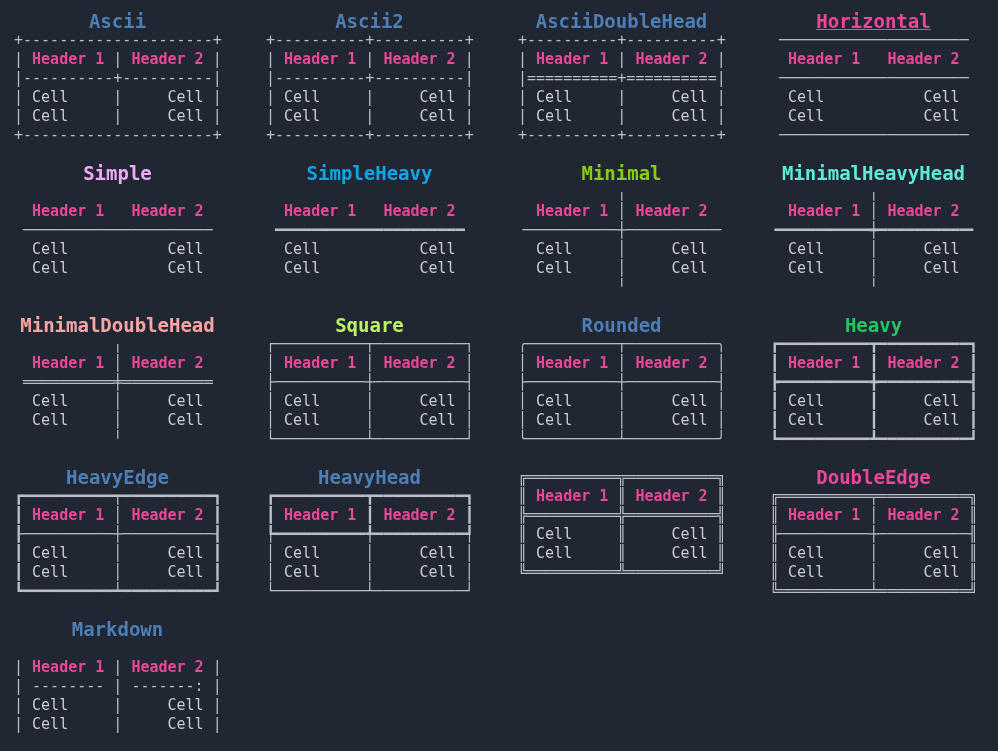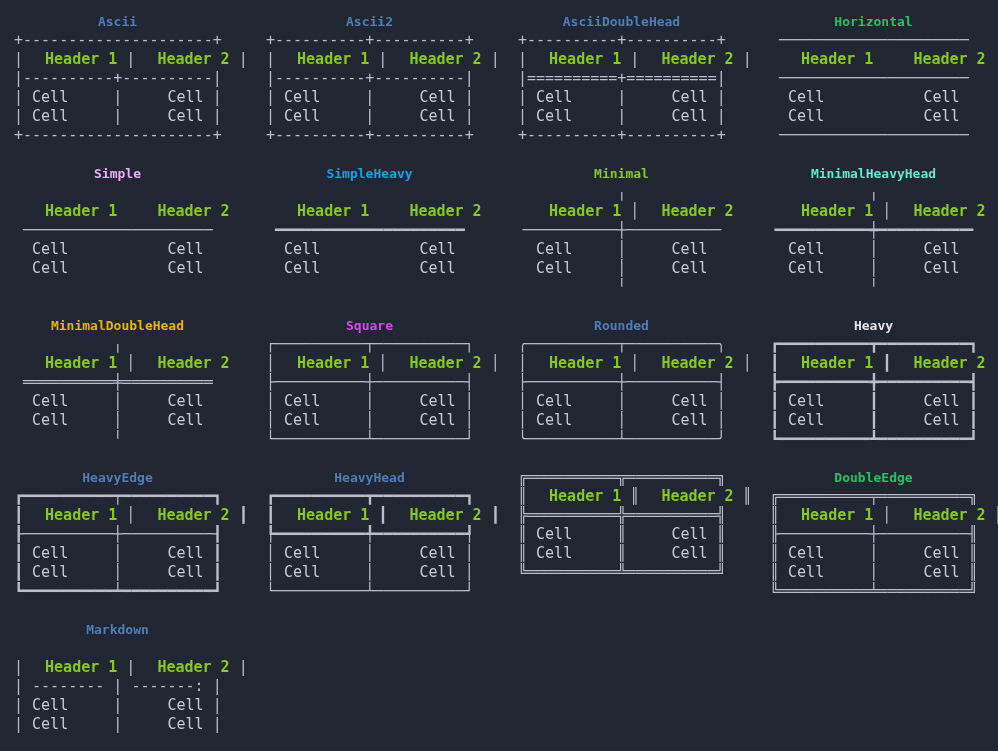--- a/index.html
+++ b/index.html
@@ -12,35 +12,35 @@
   .grid{
     padding:12px 0 0 14px;
     display:grid;
     grid-template-columns:repeat(4,207px);
     column-gap:45px;
     row-gap:19px;
     align-content:start;
   }
   .tbl{width:207px;}
   .title{
-    font-size:13px;line-height:19px;
+    font-size:19px;line-height:19px;
     font-weight:bold;
     text-align:center;
     color:#4d7eb5;
     white-space:pre;
   }
   pre.box{
     margin:0;
     font-family:"DejaVu Sans Mono", monospace;
     font-size:15px;line-height:19px;
     white-space:pre;
     color:#c5cad2;
   }
   .s-b{color:#b9bfc9;}
-  .s-h{color:#84cc16;font-weight:bold;margin-left:13px;}
+  .s-h{color:#ec4899;font-weight:bold;}
   .s-c{color:#c8ccd3;}
 </style>
 </head>
 <body style="background: rgb(33, 38, 51);">
 
 <div class="grid">
     <div class="tbl">
       <div class="title" style="color: rgb(77, 126, 181);">Ascii</div>
       <pre class="box"><span class="s-b">+---------------------+</span>
 <span class="s-b">| </span><span class="s-h">Header 1</span><span class="s-b"> | </span><span class="s-h">Header 2</span><span class="s-b"> |</span>
@@ -64,21 +64,21 @@
       <div class="title" style="color: rgb(77, 126, 181);">AsciiDoubleHead</div>
       <pre class="box"><span class="s-b">+----------+----------+</span>
 <span class="s-b">| </span><span class="s-h">Header 1</span><span class="s-b"> | </span><span class="s-h">Header 2</span><span class="s-b"> |</span>
 <span class="s-b">|==========+==========|</span>
 <span class="s-b">| </span><span class="s-c">Cell</span><span class="s-b">     |     </span><span class="s-c">Cell</span><span class="s-b"> |</span>
 <span class="s-b">| </span><span class="s-c">Cell</span><span class="s-b">     |     </span><span class="s-c">Cell</span><span class="s-b"> |</span>
 <span class="s-b">+----------+----------+</span>
 </pre>
     </div>
     <div class="tbl">
-      <div class="title" style="color: #22c55e;">Horizontal</div>
+      <div class="title" style="color: #ec4899; text-decoration: underline;">Horizontal</div>
       <pre class="box"><span class="s-b"> ───────────────────── </span>
 <span class="s-b">  </span><span class="s-h">Header 1</span><span class="s-b">   </span><span class="s-h">Header 2</span><span class="s-b">  </span>
 <span class="s-b"> ───────────────────── </span>
 <span class="s-b">  </span><span class="s-c">Cell</span><span class="s-b">           </span><span class="s-c">Cell</span><span class="s-b">  </span>
 <span class="s-b">  </span><span class="s-c">Cell</span><span class="s-b">           </span><span class="s-c">Cell</span><span class="s-b">  </span>
 <span class="s-b"> ───────────────────── </span>
 </pre>
     </div>
     <div class="tbl">
       <div class="title" style="color: #f0abfc;">Simple</div>
@@ -114,51 +114,51 @@
       <div class="title" style="color: #5eead4;">MinimalHeavyHead</div>
       <pre class="box"><span class="s-b">           ╷           </span>
 <span class="s-b">  </span><span class="s-h">Header 1</span><span class="s-b"> │ </span><span class="s-h">Header 2</span><span class="s-b">  </span>
 <span class="s-b">╺━━━━━━━━━━┿━━━━━━━━━━╸</span>
 <span class="s-b">  </span><span class="s-c">Cell</span><span class="s-b">     │     </span><span class="s-c">Cell</span><span class="s-b">  </span>
 <span class="s-b">  </span><span class="s-c">Cell</span><span class="s-b">     │     </span><span class="s-c">Cell</span><span class="s-b">  </span>
 <span class="s-b">           ╵           </span>
 </pre>
     </div>
     <div class="tbl">
-      <div class="title" style="color: #eab308;">MinimalDoubleHead</div>
+      <div class="title" style="color: #fca5a5;">MinimalDoubleHead</div>
       <pre class="box"><span class="s-b">           ╷           </span>
 <span class="s-b">  </span><span class="s-h">Header 1</span><span class="s-b"> │ </span><span class="s-h">Header 2</span><span class="s-b">  </span>
 <span class="s-b"> ══════════╪══════════ </span>
 <span class="s-b">  </span><span class="s-c">Cell</span><span class="s-b">     │     </span><span class="s-c">Cell</span><span class="s-b">  </span>
 <span class="s-b">  </span><span class="s-c">Cell</span><span class="s-b">     │     </span><span class="s-c">Cell</span><span class="s-b">  </span>
 <span class="s-b">           ╵           </span>
 </pre>
     </div>
     <div class="tbl">
-      <div class="title" style="color: #d946ef;">Square</div>
+      <div class="title" style="color: #bef264;">Square</div>
       <pre class="box"><span class="s-b">┌──────────┬──────────┐</span>
 <span class="s-b">│ </span><span class="s-h">Header 1</span><span class="s-b"> │ </span><span class="s-h">Header 2</span><span class="s-b"> │</span>
 <span class="s-b">├──────────┼──────────┤</span>
 <span class="s-b">│ </span><span class="s-c">Cell</span><span class="s-b">     │     </span><span class="s-c">Cell</span><span class="s-b"> │</span>
 <span class="s-b">│ </span><span class="s-c">Cell</span><span class="s-b">     │     </span><span class="s-c">Cell</span><span class="s-b"> │</span>
 <span class="s-b">└──────────┴──────────┘</span>
 </pre>
     </div>
     <div class="tbl">
       <div class="title" style="color: rgb(77, 126, 181);">Rounded</div>
       <pre class="box"><span class="s-b">╭──────────┬──────────╮</span>
 <span class="s-b">│ </span><span class="s-h">Header 1</span><span class="s-b"> │ </span><span class="s-h">Header 2</span><span class="s-b"> │</span>
 <span class="s-b">├──────────┼──────────┤</span>
 <span class="s-b">│ </span><span class="s-c">Cell</span><span class="s-b">     │     </span><span class="s-c">Cell</span><span class="s-b"> │</span>
 <span class="s-b">│ </span><span class="s-c">Cell</span><span class="s-b">     │     </span><span class="s-c">Cell</span><span class="s-b"> │</span>
 <span class="s-b">╰──────────┴──────────╯</span>
 </pre>
     </div>
     <div class="tbl">
-      <div class="title" style="color: #e5e5e5;">Heavy</div>
+      <div class="title" style="color: #22c55e;">Heavy</div>
       <pre class="box"><span class="s-b">┏━━━━━━━━━━┳━━━━━━━━━━┓</span>
 <span class="s-b">┃ </span><span class="s-h">Header 1</span><span class="s-b"> ┃ </span><span class="s-h">Header 2</span><span class="s-b"> ┃</span>
 <span class="s-b">┣━━━━━━━━━━╋━━━━━━━━━━┫</span>
 <span class="s-b">┃ </span><span class="s-c">Cell</span><span class="s-b">     ┃     </span><span class="s-c">Cell</span><span class="s-b"> ┃</span>
 <span class="s-b">┃ </span><span class="s-c">Cell</span><span class="s-b">     ┃     </span><span class="s-c">Cell</span><span class="s-b"> ┃</span>
 <span class="s-b">┗━━━━━━━━━━┻━━━━━━━━━━┛</span>
 </pre>
     </div>
     <div class="tbl">
       <div class="title" style="color: rgb(77, 126, 181);">HeavyEdge</div>
@@ -183,21 +183,21 @@
     <div class="tbl">
       <pre class="box"><span class="s-b">╔══════════╦══════════╗</span>
 <span class="s-b">║ </span><span class="s-h">Header 1</span><span class="s-b"> ║ </span><span class="s-h">Header 2</span><span class="s-b"> ║</span>
 <span class="s-b">╠══════════╬══════════╣</span>
 <span class="s-b">║ </span><span class="s-c">Cell</span><span class="s-b">     ║     </span><span class="s-c">Cell</span><span class="s-b"> ║</span>
 <span class="s-b">║ </span><span class="s-c">Cell</span><span class="s-b">     ║     </span><span class="s-c">Cell</span><span class="s-b"> ║</span>
 <span class="s-b">╚══════════╩══════════╝</span>
 </pre>
     </div>
     <div class="tbl">
-      <div class="title" style="color: #22c55e;">DoubleEdge</div>
+      <div class="title" style="color: #ec4899;">DoubleEdge</div>
       <pre class="box"><span class="s-b">╔══════════╤══════════╗</span>
 <span class="s-b">║ </span><span class="s-h">Header 1</span><span class="s-b"> │ </span><span class="s-h">Header 2</span><span class="s-b"> ║</span>
 <span class="s-b">╟──────────┼──────────╢</span>
 <span class="s-b">║ </span><span class="s-c">Cell</span><span class="s-b">     │     </span><span class="s-c">Cell</span><span class="s-b"> ║</span>
 <span class="s-b">║ </span><span class="s-c">Cell</span><span class="s-b">     │     </span><span class="s-c">Cell</span><span class="s-b"> ║</span>
 <span class="s-b">╚══════════╧══════════╝</span>
 </pre>
     </div>
     <div class="tbl">
       <div class="title" style="color: rgb(77, 126, 181);">Markdown</div>

